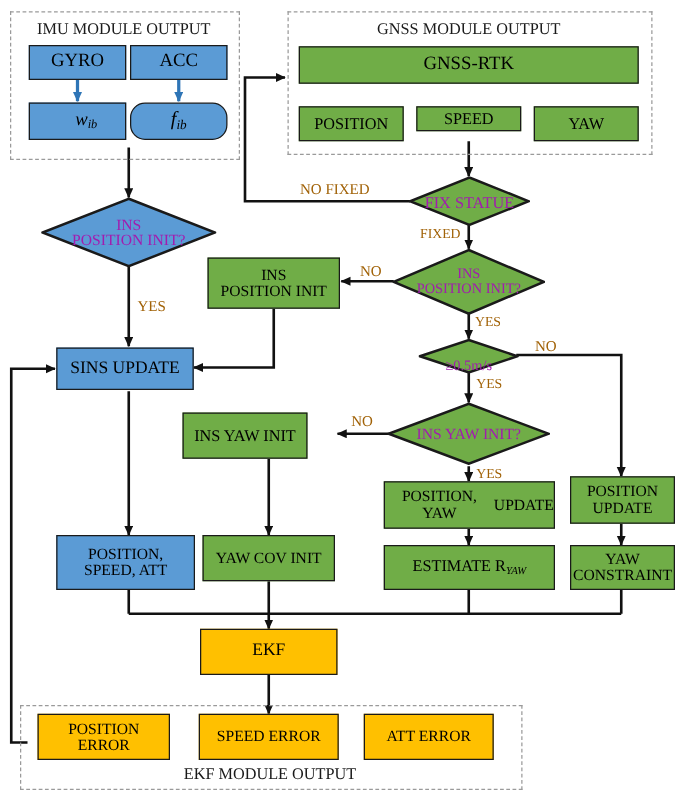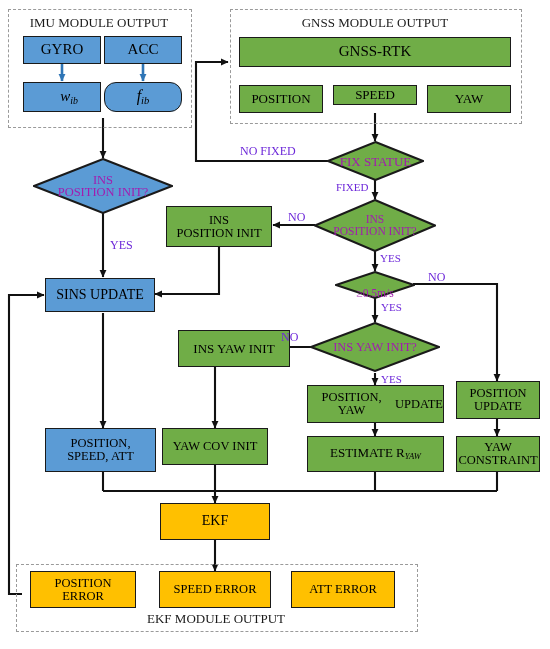--- a/index.html
+++ b/index.html
@@ -40,21 +40,21 @@
   .grouplabel{
     position:absolute;
     z-index:2;
     text-align:center;
     color:#1a1a1a;
     white-space:nowrap;
   }
   .edgelabel{
     position:absolute;
     z-index:4;
-    color:#6d28d9;
+    color:#a16207;
     background:transparent;
     white-space:nowrap;
   }
   .sub{font-size:0.66em;vertical-align:-0.28em;font-style:italic;}
   .ital{font-style:italic;}
 </style>
 </head>
 <body>
 
 <div id="root">
@@ -189,21 +189,21 @@
     <div class="dtext" style="font-size:11.5px;">≥0.5m/s</div>
   </div>
 
   <div class="diamond" style="left:310px;top:322px;width:130px;height:50px;">
     <svg class="dshape" viewBox="0 0 130 50" preserveAspectRatio="none">
       <polygon points="65,1 129,25 65,49 1,25" fill="#70AD47" stroke="#1a1a1a" stroke-width="2"></polygon>
     </svg>
     <div class="dtext" style="font-size:12.5px;">INS YAW INIT?</div>
   </div>
 
-  <div class="node green" style="left:178px;top:330px;width:112px;height:37px;font-size:13px;">INS YAW INIT</div>
+  <div class="node green" style="left:146px;top:330px;width:100px;height:37px;font-size:13px;">INS YAW INIT</div>
 
   <div class="node green" style="left:307px;top:385px;width:137px;height:38px;font-size:12.5px;flex-direction:row;">
     <div>POSITION, YAW</div>
     <div>UPDATE</div>
   </div>
 
   <div class="node green" style="left:456px;top:381px;width:84px;height:38px;font-size:12.5px;flex-direction:column;">
     <div>POSITION</div>
     <div>UPDATE</div>
   </div>

